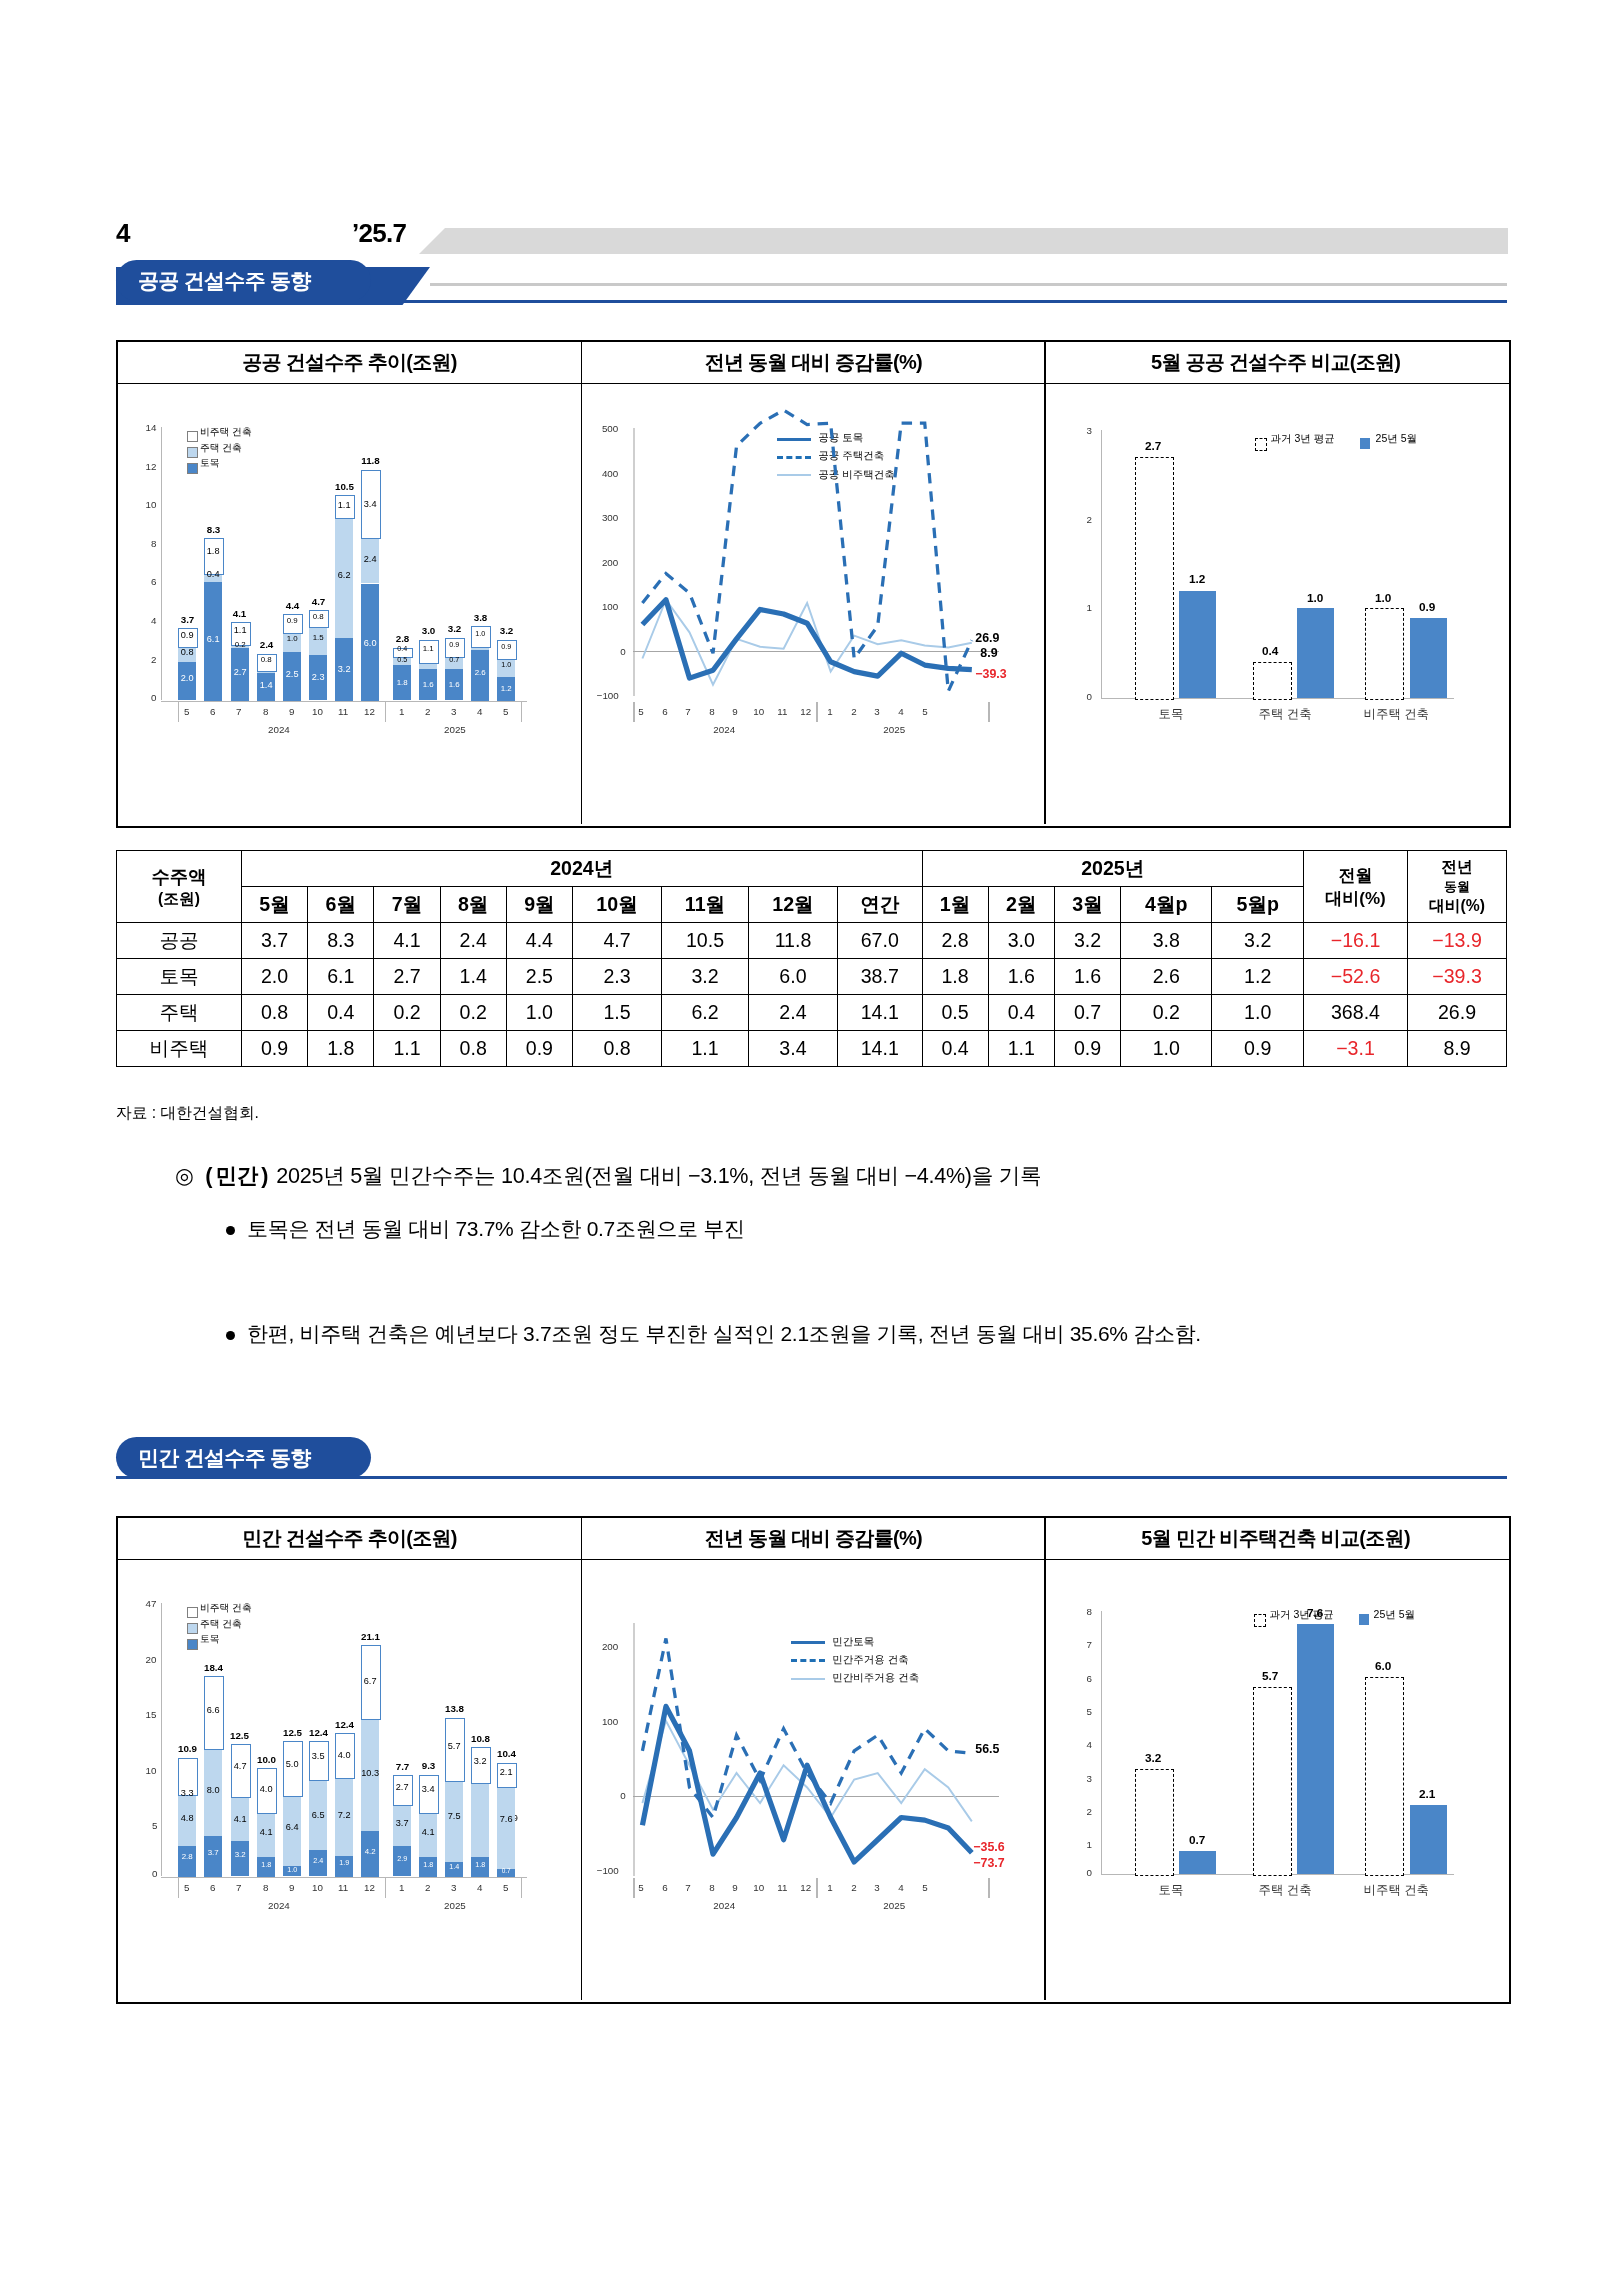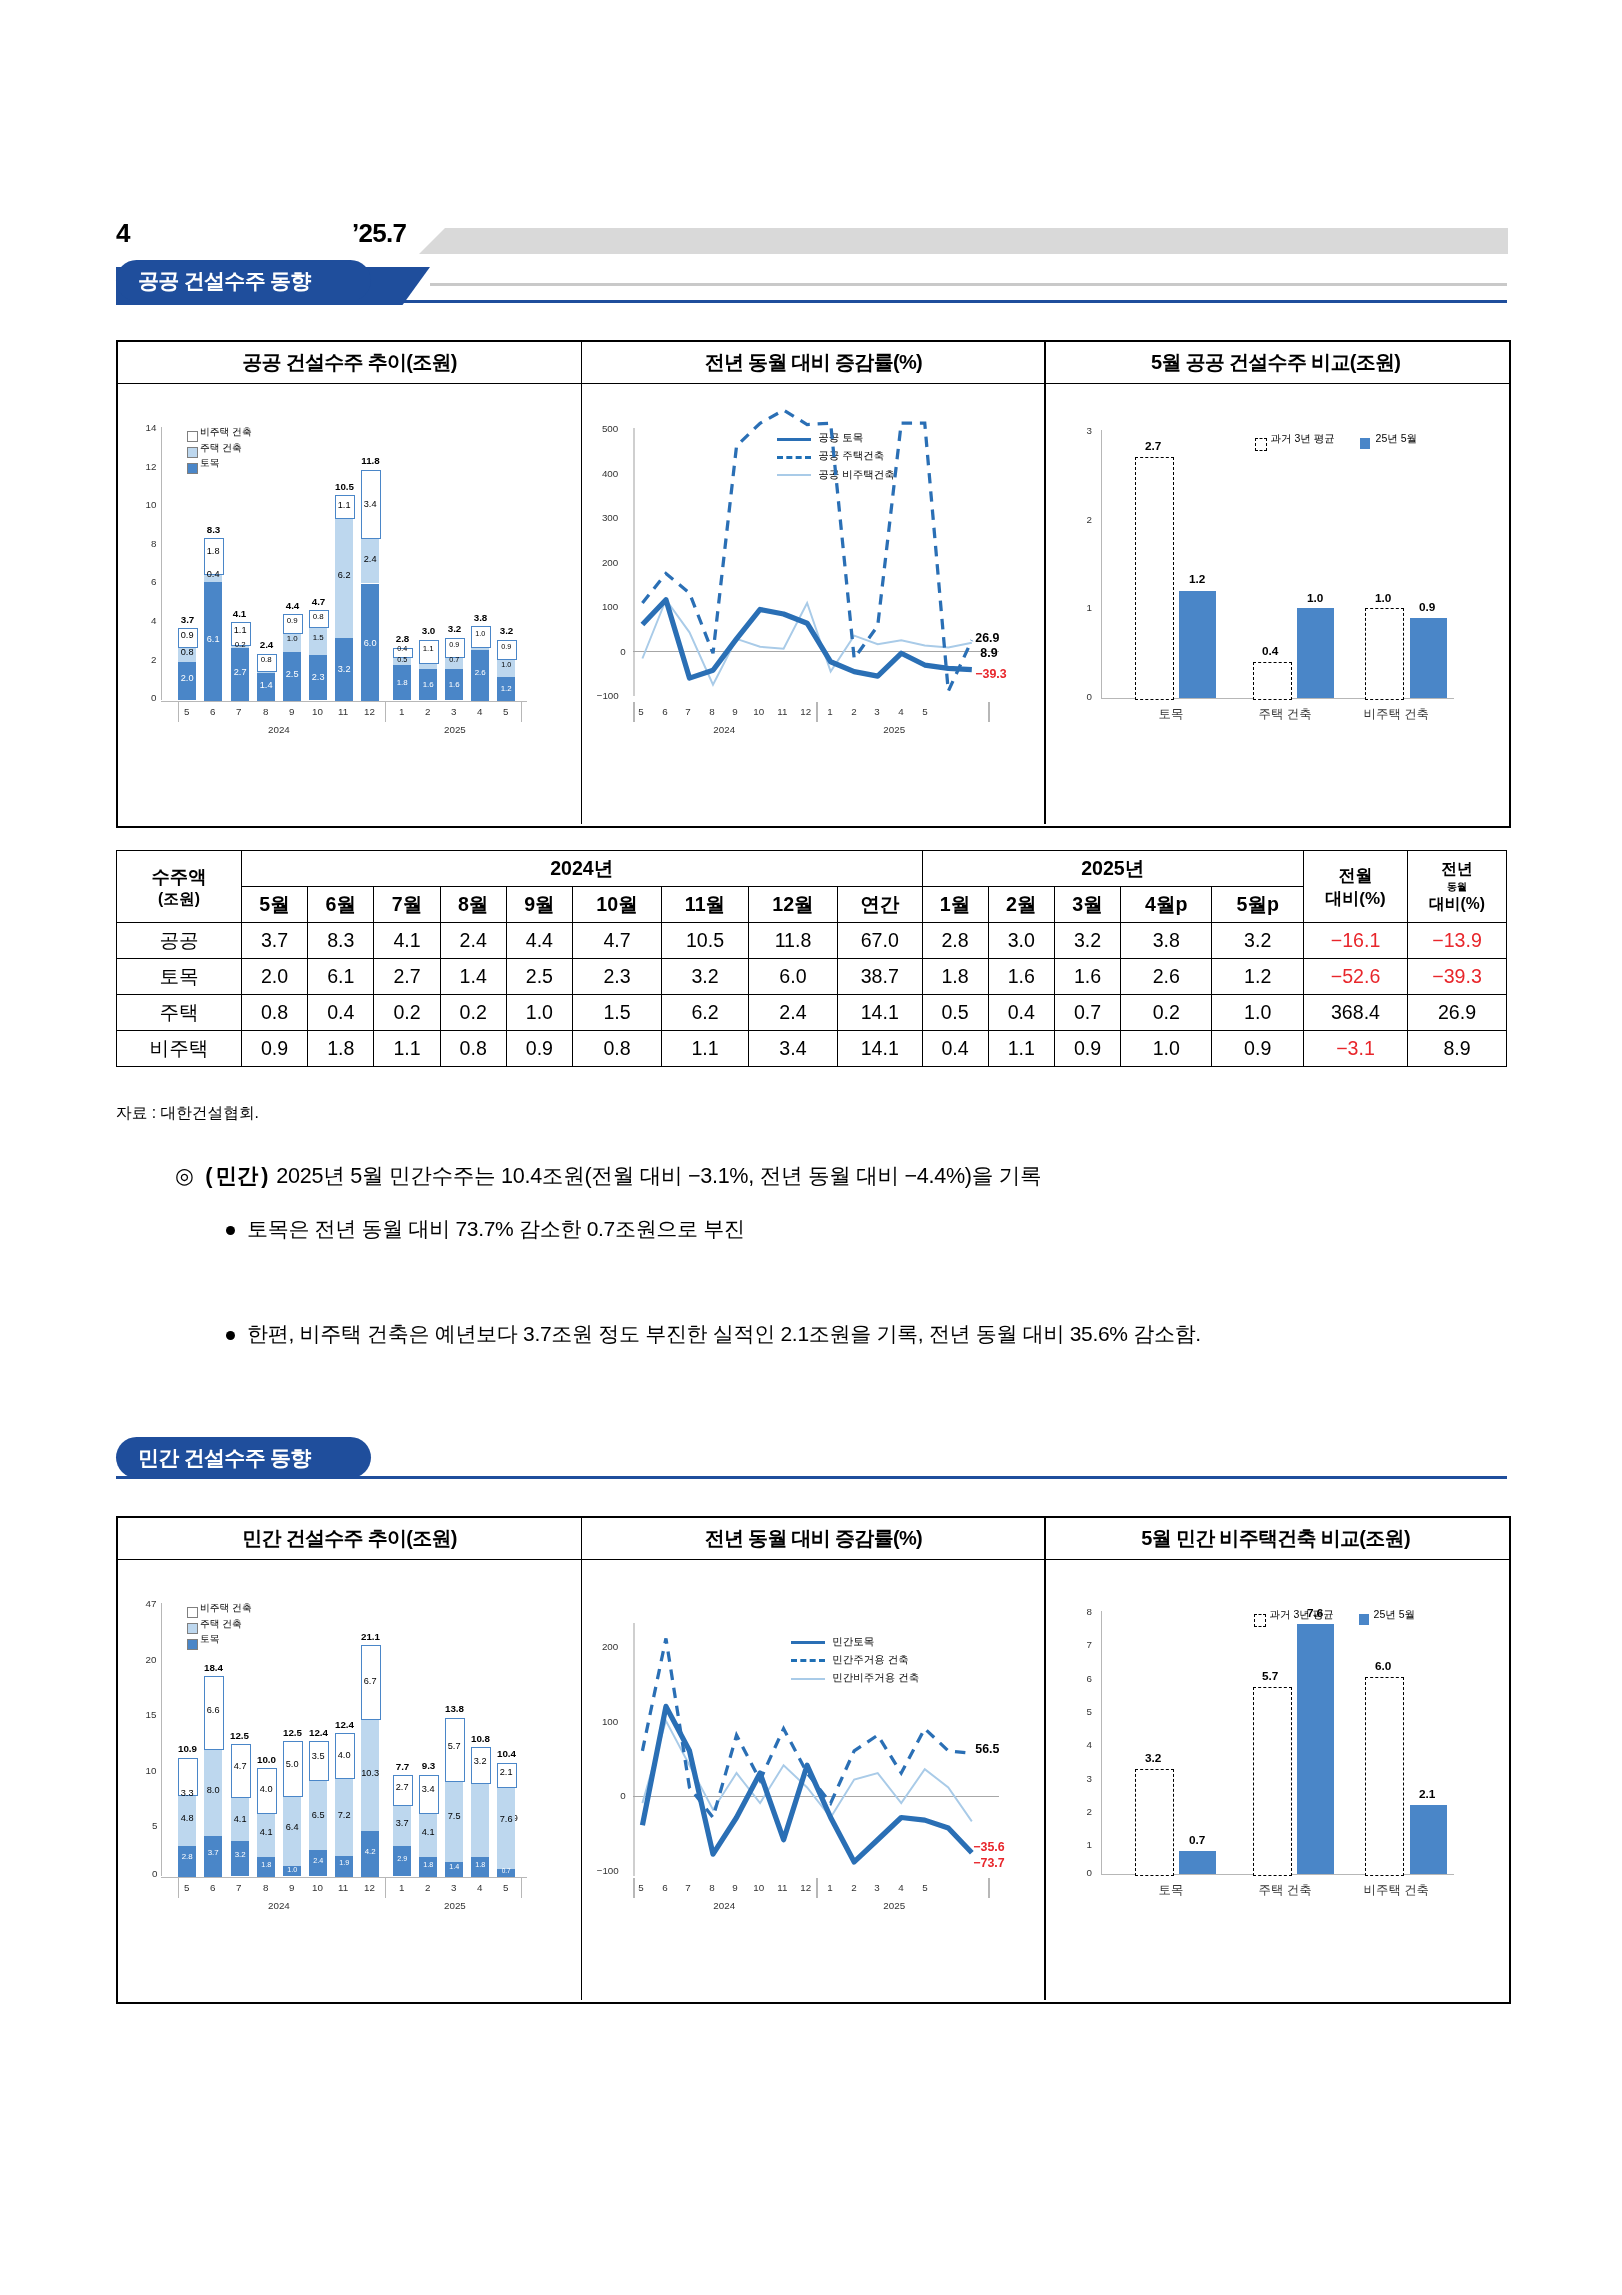--- a/index.html
+++ b/index.html
@@ -337,21 +337,21 @@
           <div style="font-size:15.7px;">(조원)</div>
         </th>
         <th colspan="9">2024년</th>
         <th colspan="5">2025년</th>
         <th rowspan="2" style="width:103px;">
           <div style="font-size:17px;">전월</div>
           <div style="font-size:17px;">대비(%)</div>
         </th>
         <th rowspan="2" style="width:98px;">
           <div style="font-size:15.7px;">전년</div>
-          <div style="font-size:10px;">동월</div>
+          <div style="font-size:13px;">동월</div>
           <div style="font-size:15.7px;">대비(%)</div>
         </th>
       </tr>
       <tr>
         <th>5월</th>
         <th>6월</th>
         <th>7월</th>
         <th>8월</th>
         <th>9월</th>
         <th>10월</th>

